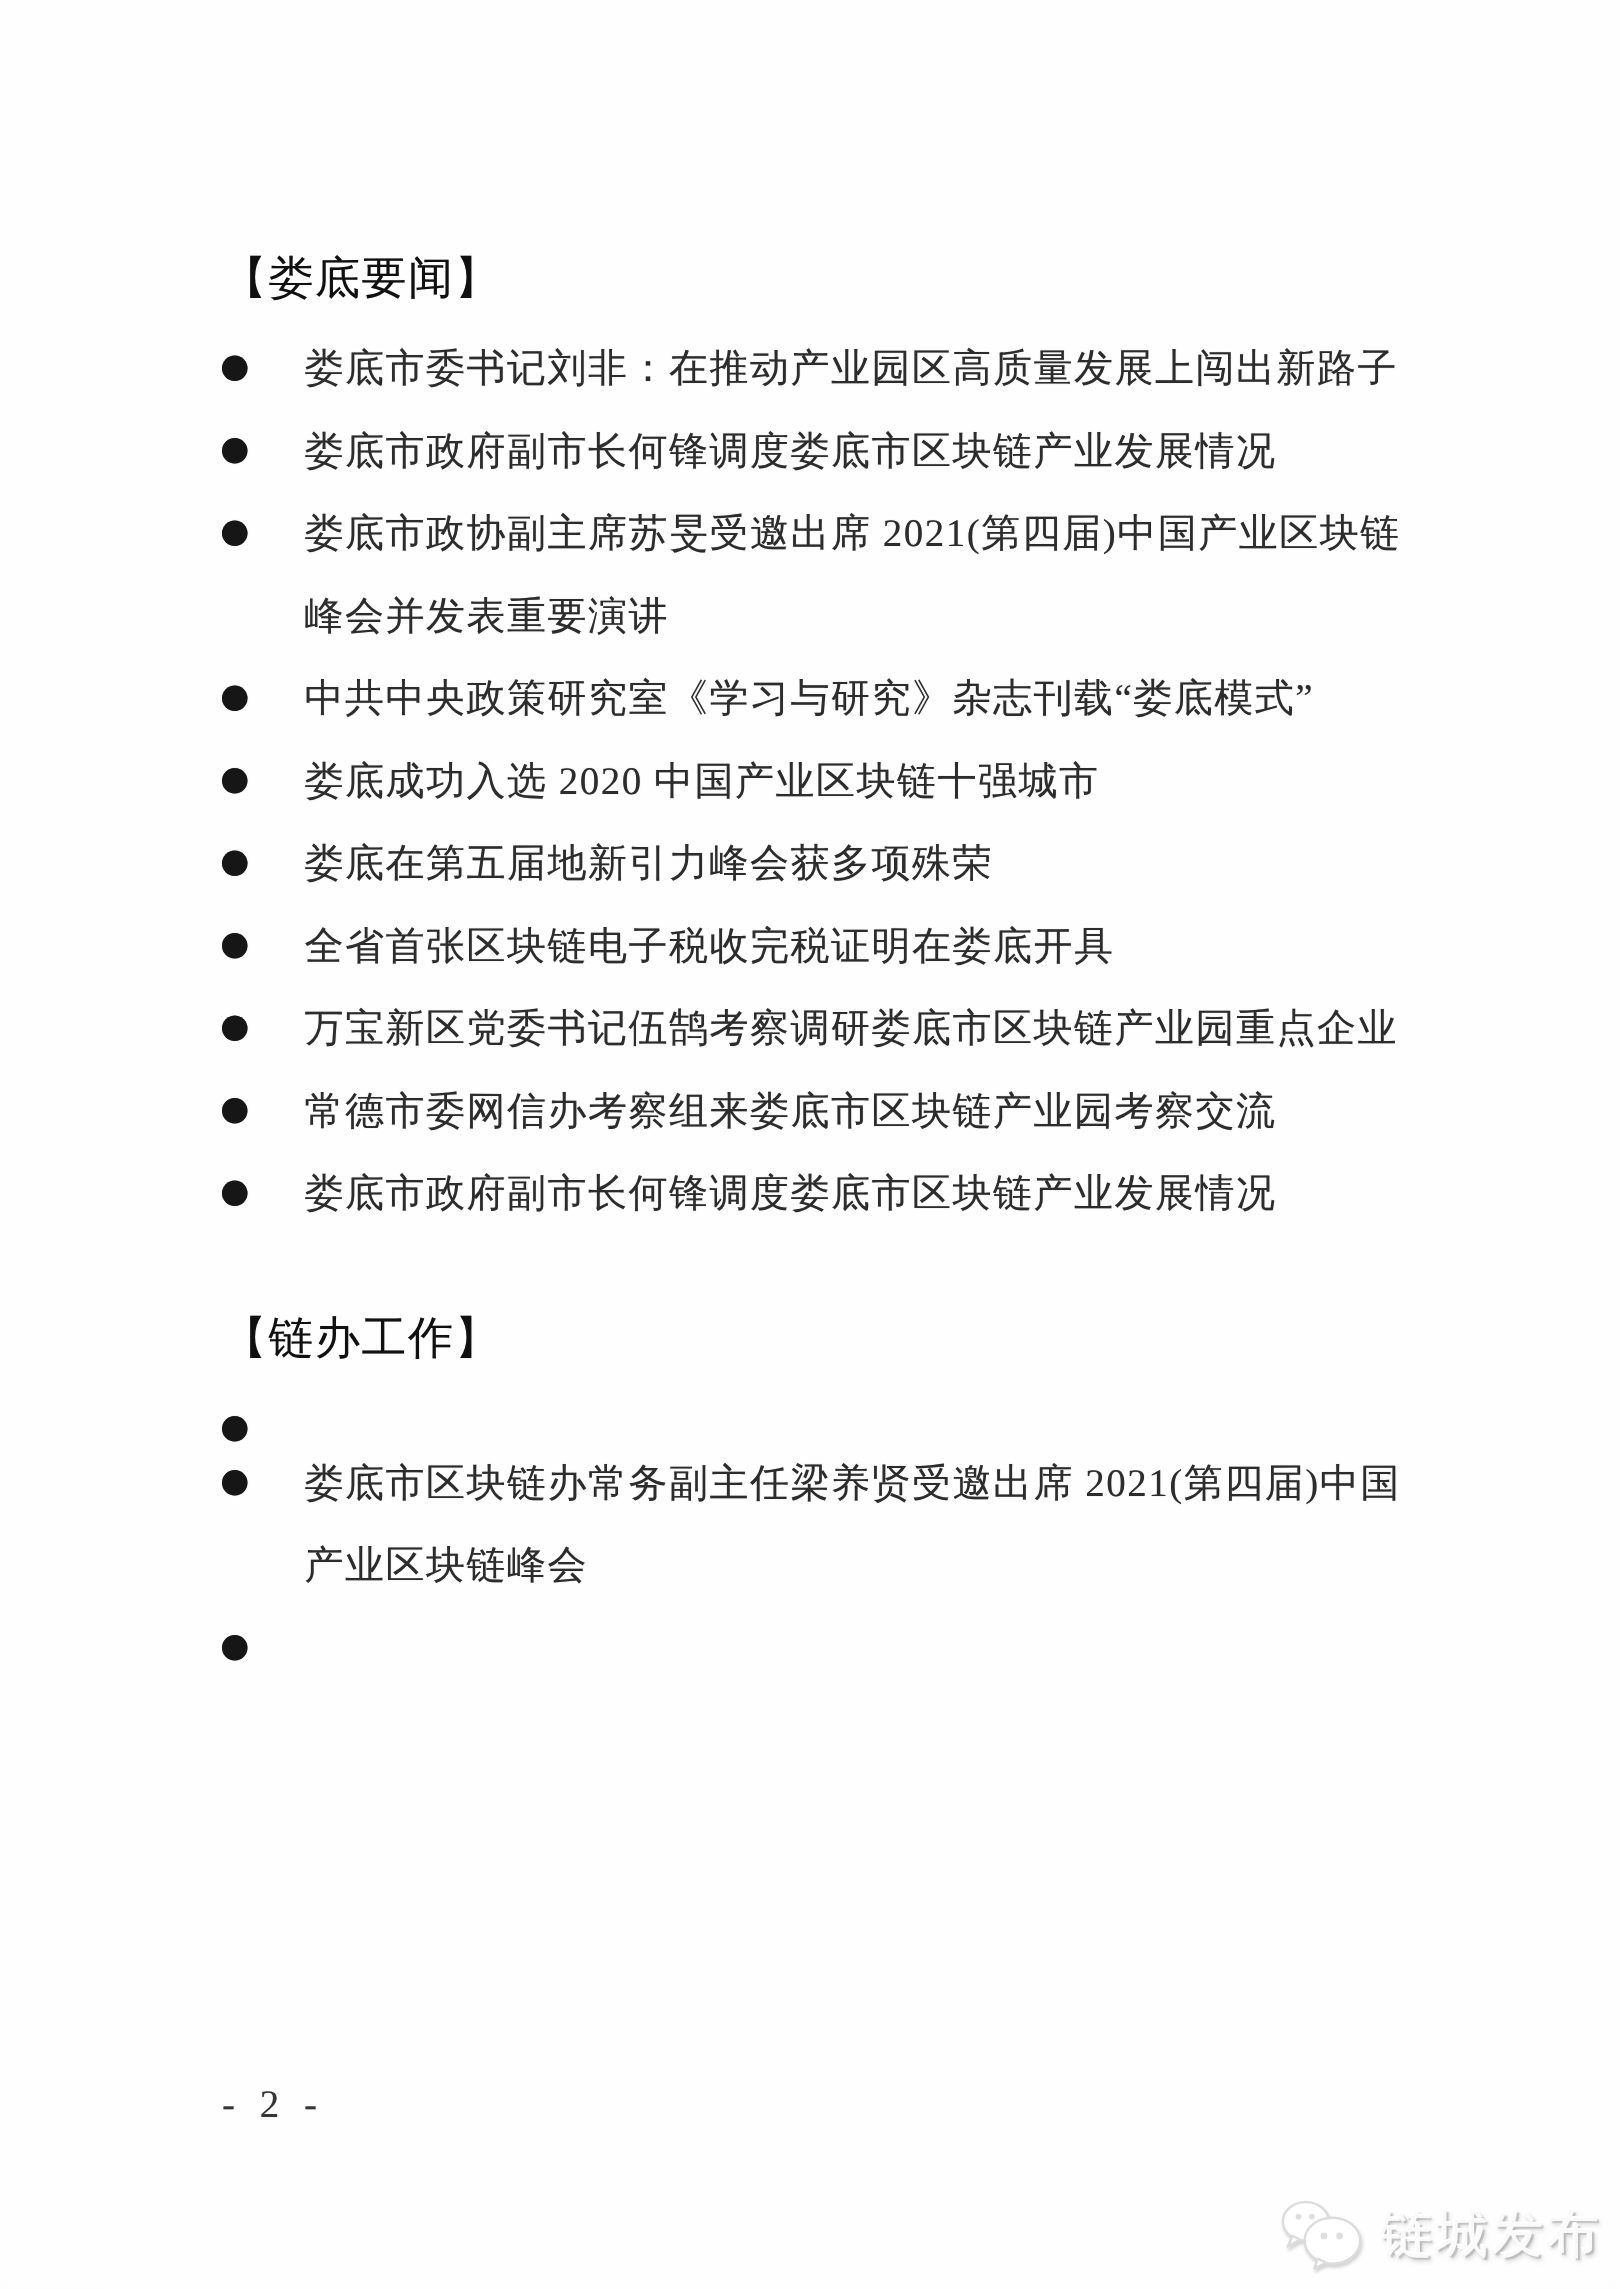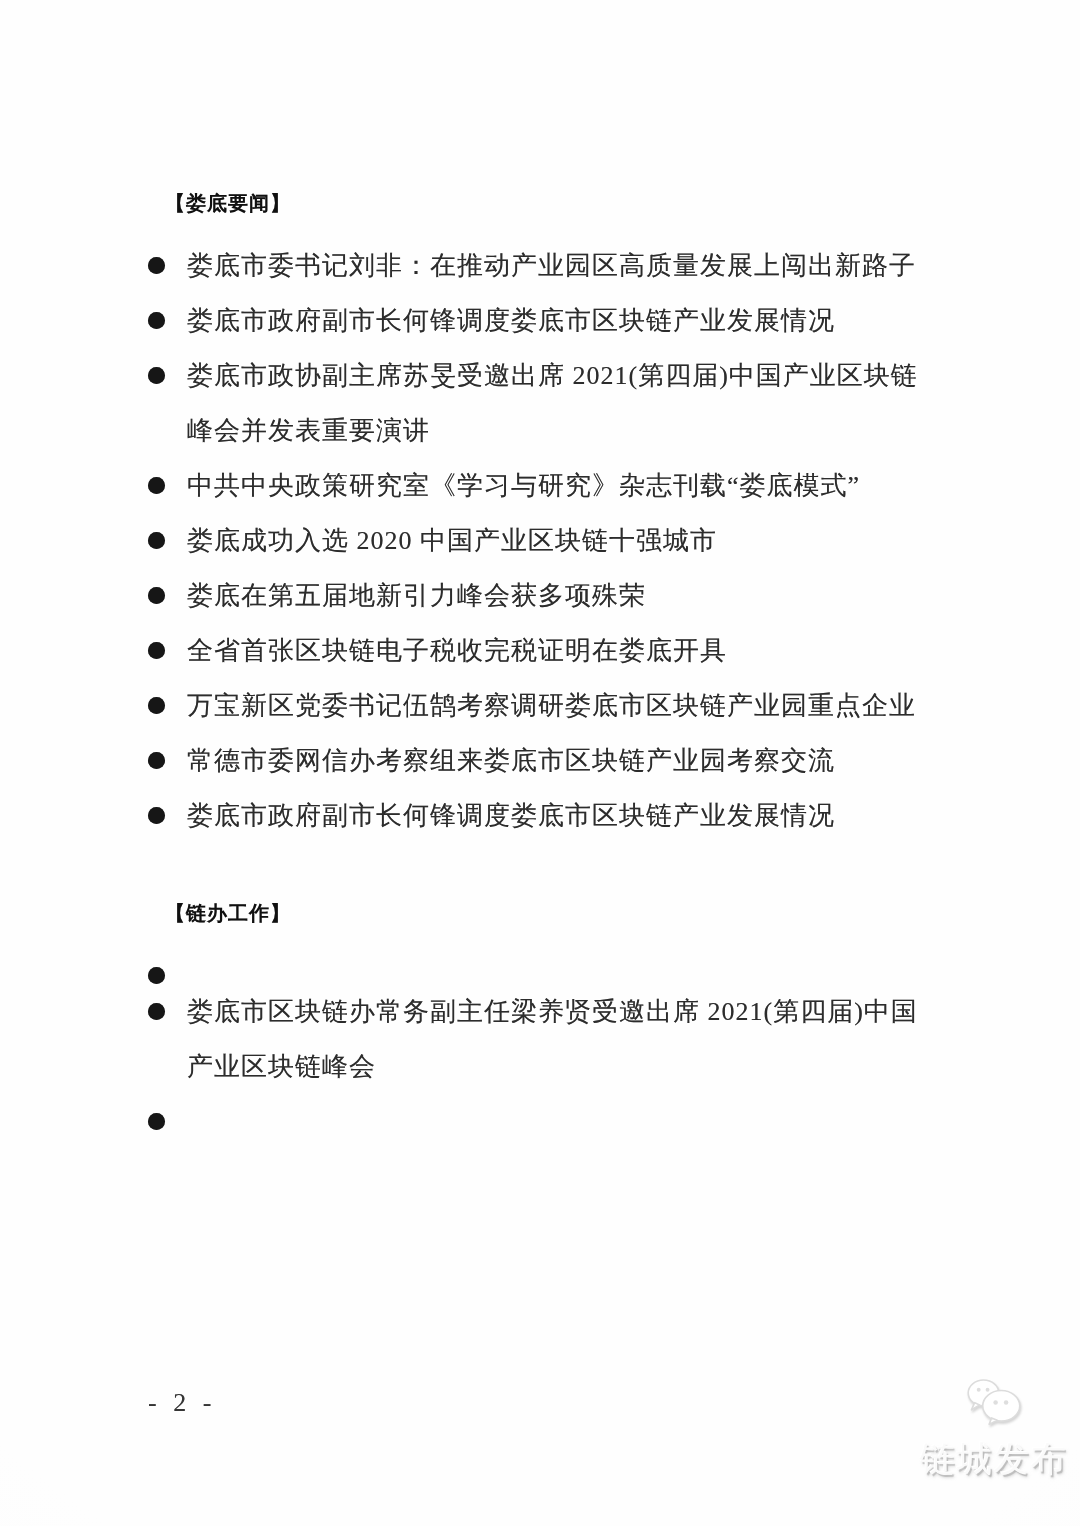--- a/index.html
+++ b/index.html
@@ -15,38 +15,39 @@
     background:
       radial-gradient(150% 120% at 50% 42%, #fefefe 55%, #f8f8f8 100%);
     color:#2e2e2e;
   }
   .content{
     position:absolute;
     left:148px;top:168px;
     width:812px;
   }
   .heading{
-    margin:17px;
+    margin:0;
     font-family:"Liberation Sans","DejaVu Sans",sans-serif;
-    font-size:20px;
+    font-size:30px;
     line-height:36px;
-    font-weight:700;
+    font-weight:400;
     letter-spacing:1px;
     color:#101010;
     text-shadow:0 0 0.5px rgba(0,0,0,0.35);
   }
   .section-2 .heading{margin-top:52px;}
   .list{
     list-style:none;
     margin:14px 0 0 0;
     padding:0;
   }
   .item{
     display:flex;
     align-items:flex-start;
+    gap:16px;
   }
   .marker{
     flex:none;
     width:39px;
   }
   .dot{
     display:block;
     width:17px;height:17px;
     border-radius:50%;
     background:#161616;
@@ -65,25 +66,24 @@
   .page-number{
     position:absolute;
     left:148px;top:1388px;
     font-size:26px;
     letter-spacing:5px;
     color:#353535;
     text-shadow:0 0 0.5px rgba(0,0,0,0.3);
   }
   .watermark{
     position:absolute;
-    right:12px;top:1376px;
+    right:12px;top:1464px;
     display:flex;
     align-items:center;
     gap:10px;
-    flex-direction:column;
   }
   .wm-icon{
     width:58px;height:50px;
     filter:drop-shadow(1px 2px 1px rgba(165,165,165,0.45));
   }
   .wm-label{
     font-family:"Liberation Sans","DejaVu Sans",sans-serif;
     font-size:35px;
     letter-spacing:2px;
     color:#fafafa;

